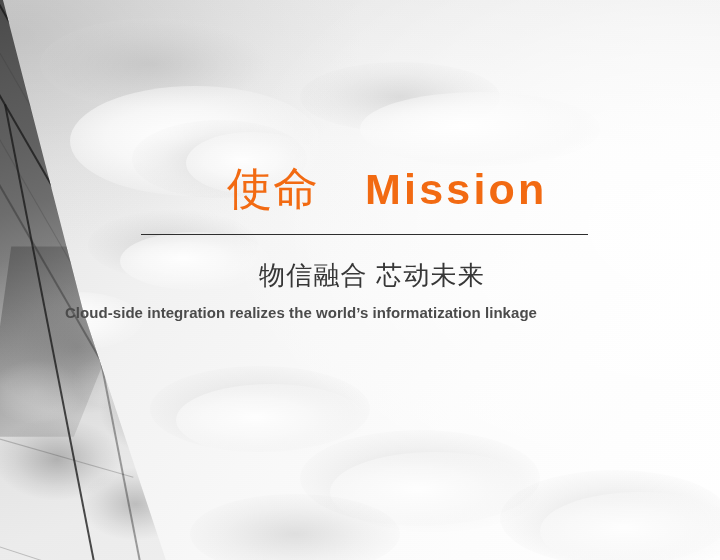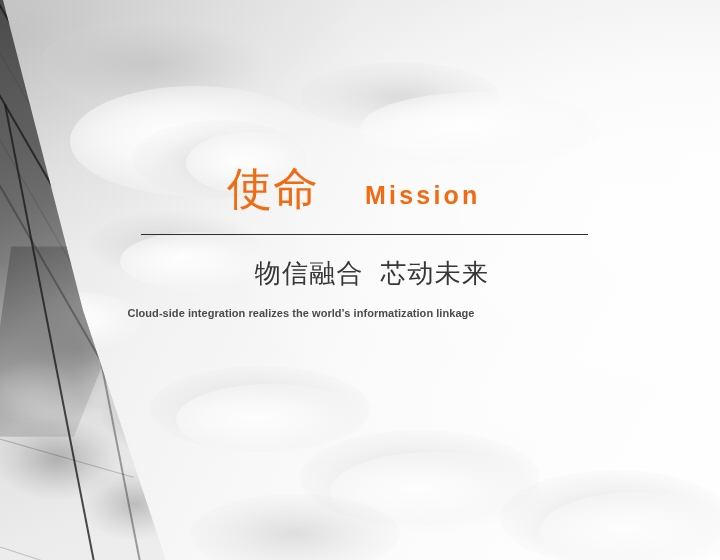--- a/index.html
+++ b/index.html
@@ -122,21 +122,21 @@
   .title-cn {
     font-size: 45px;
     line-height: 1;
     font-weight: 500;
     color: #F26A12;
     letter-spacing: 1px;
     font-family: "DejaVu Sans", "Liberation Sans", sans-serif;
   }
   .title-en {
     margin-left: 46px;
-    font-size: 25px;
+    font-size: 43px;
     line-height: 1;
     font-weight: 700;
     color: #F26A12;
     letter-spacing: 3.2px;
     font-family: "Liberation Sans", "DejaVu Sans", sans-serif;
   }
   .divider {
     position: absolute;
     left: 141px;
     top: 234px;
@@ -149,30 +149,30 @@
     left: 0;
     top: 258px;
     width: 720px;
     text-align: center;
     padding-left: 24px;
     box-sizing: border-box;
     font-size: 26px;
     line-height: 34px;
     color: #373737;
     letter-spacing: 1.2px;
-    font-family: Liberation Mono, monospace;
+    font-family: Liberation Sans, sans-serif;
   }
   .tagline {
     position: absolute;
     left: 0;
     width: 580px;
     text-align: center;
     padding-left: 22px;
     box-sizing: border-box;
-    font-size: 11px;
+    font-size: 15px;
     line-height: 22px;
     font-weight: 600;
     color: #4b4b4b;
     letter-spacing: 0.05px;
     font-family: "Liberation Sans", "DejaVu Sans", sans-serif;
     white-space: nowrap;
   }
   .tagline.l1 { top: 302px; }
   .tagline.l2 { top: 325px; }
 

